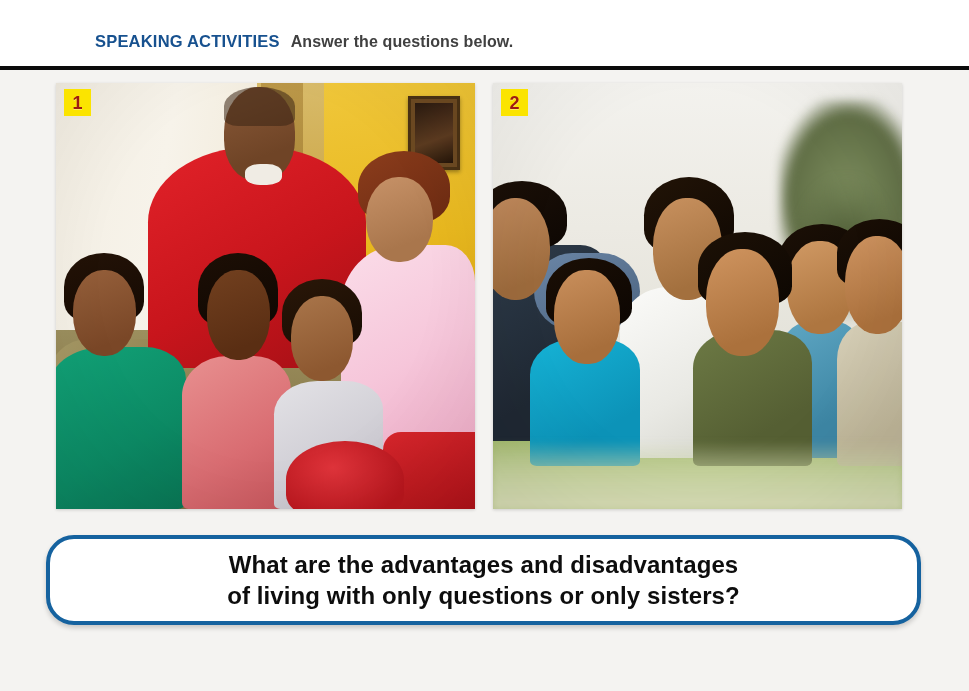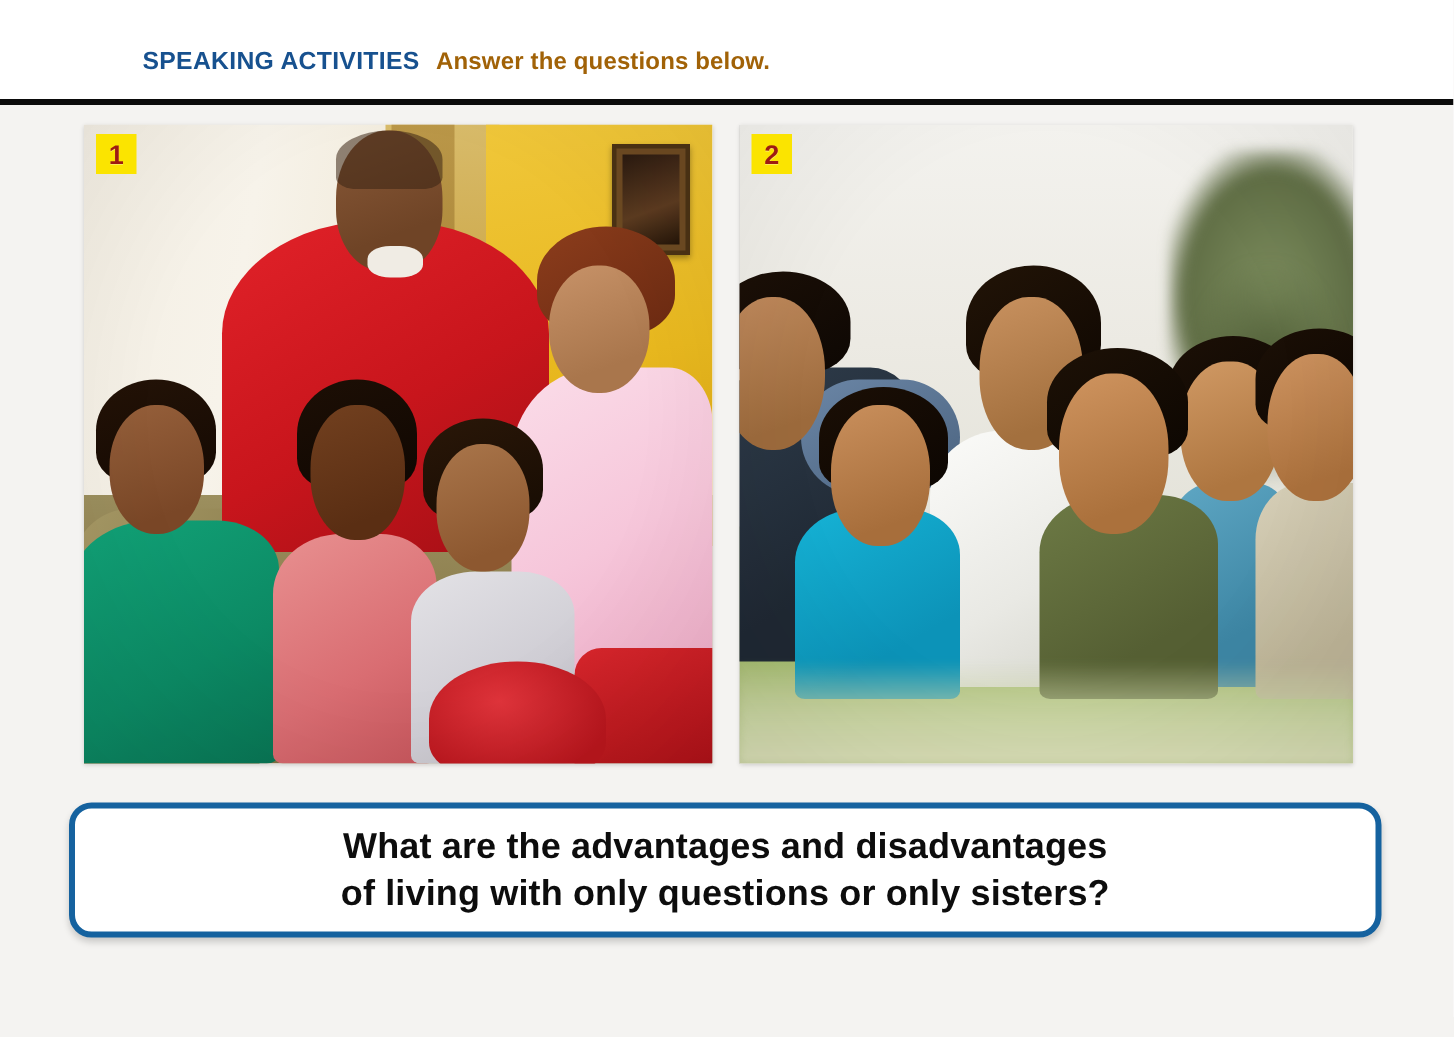--- a/index.html
+++ b/index.html
@@ -33,21 +33,21 @@
   }
   .kicker {
     font-size: 16.5px;
     font-weight: bold;
     color: #17518f;
     letter-spacing: 0.2px;
   }
   .instruction {
     font-size: 16px;
     font-weight: bold;
-    color: #a16207;
+    color: #404040;
     margin-left: 11px;
     letter-spacing: 0.1px;
   }
   .rule {
     position: absolute;
     left: 0;
     top: 66px;
     width: 969px;
     height: 4px;
     background: #0b0b0b;
@@ -382,21 +382,21 @@
 
   
   .question-box {
     position: absolute;
     left: 46px;
     top: 465px;
     width: 875px;
     height: 90px;
     background: #ffffff;
     border: 4px solid #15629f;
-    border-radius: 15px;
+    border-radius: 28px;
     box-shadow: 0 3px 5px rgba(0,0,0,0.18);
     display: flex;
     align-items: center;
     justify-content: center;
     box-sizing: border-box;
   }
   .question-text {
     text-align: center;
     font-size: 24px;
     font-weight: bold;

